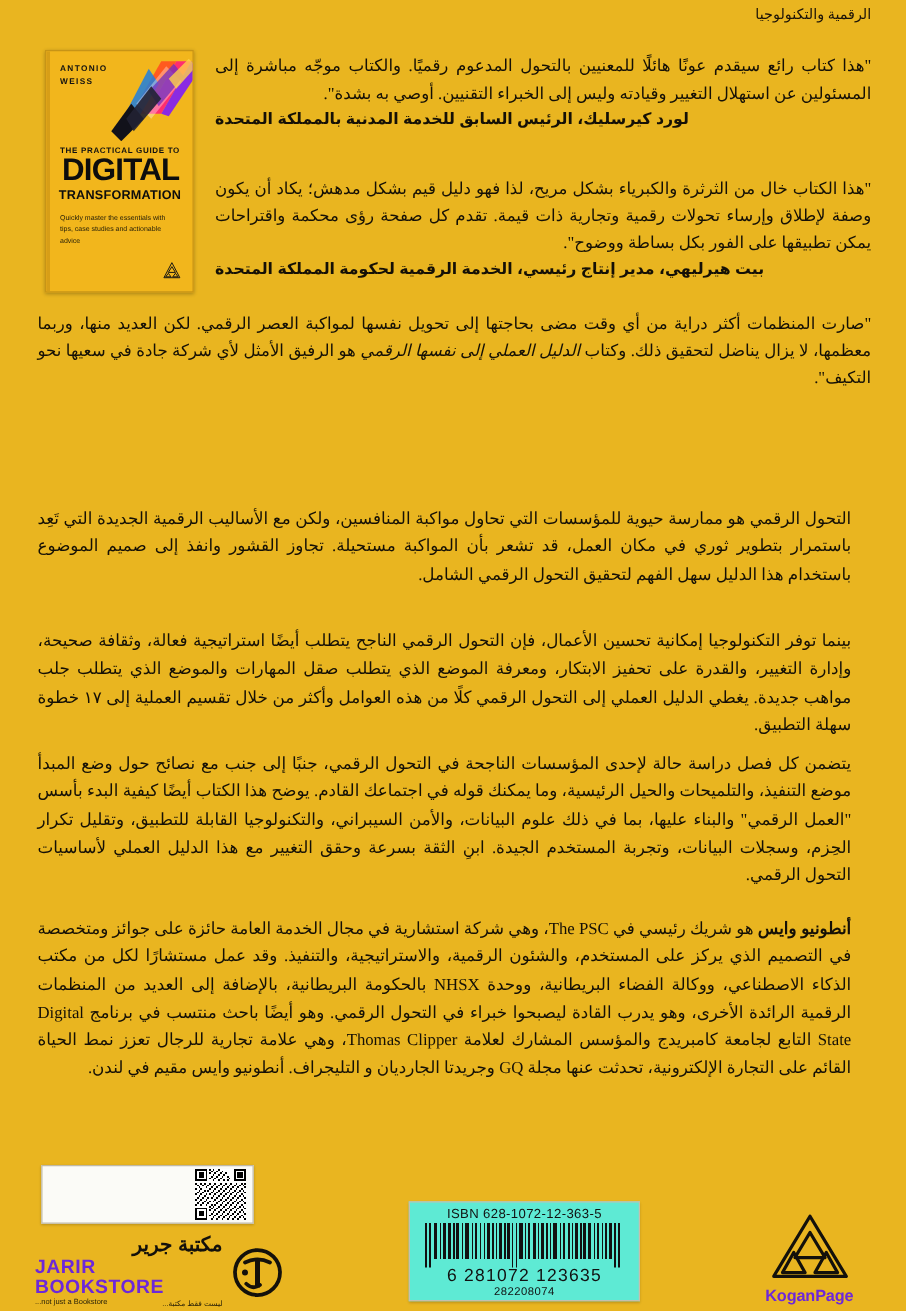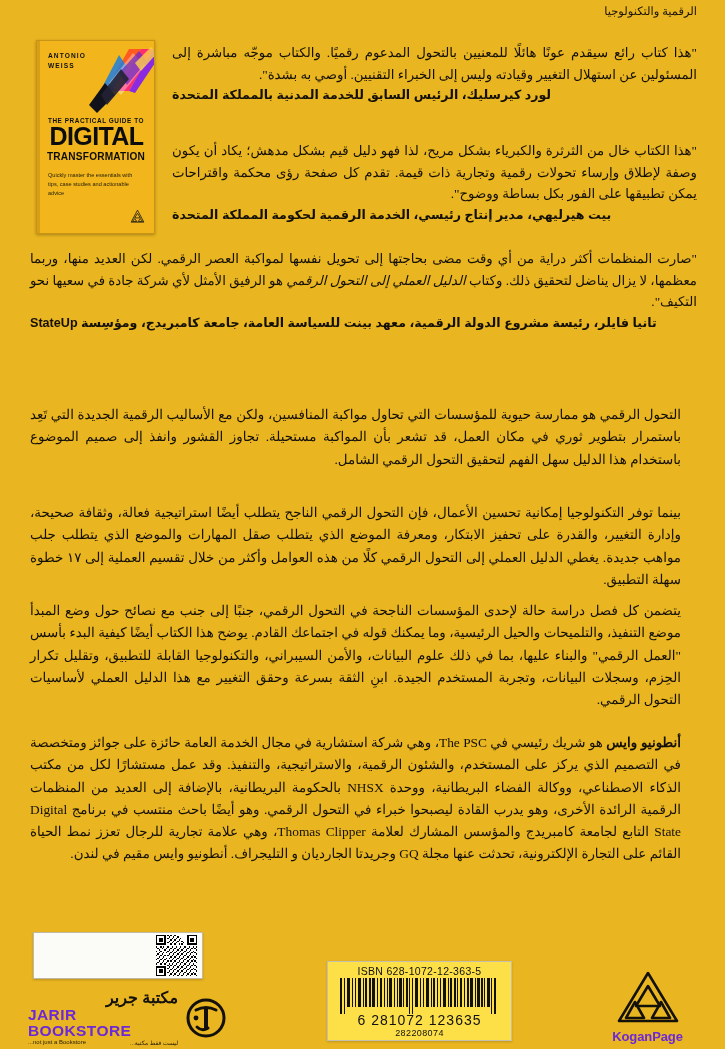--- a/index.html
+++ b/index.html
@@ -139,21 +139,21 @@
   .jarir-text{display:flex;flex-direction:column;justify-content:center;}
   .jarir-ar{font-family:"Liberation Sans",sans-serif;font-weight:bold;font-size:16px;color:#14110b;line-height:1.05;text-align:right;}
   .jarir-en{font-family:"Liberation Sans",sans-serif;font-weight:bold;font-size:15.5px;letter-spacing:.4px;color:#6d28d9;direction:ltr;line-height:1.05;}
   .jarir-tag{display:flex;justify-content:space-between;font-size:6px;color:#2a2208;direction:ltr;font-family:"Liberation Sans",sans-serif;}
   .jarir-tag span:last-child{direction:rtl;}
 
   
   .barcode-card{
     position:absolute;left:327px;top:961px;
     width:185px;height:80px;
-    background:#fde047;border:1px solid #c5bfae;
+    background:#5eead4;border:1px solid #c5bfae;
     box-sizing:border-box;
     padding:3px 6px 2px;
     display:flex;flex-direction:column;align-items:center;
     box-shadow:0 1px 2px rgba(0,0,0,.18);
   }
   .isbn-text{
     font-family:"Liberation Sans",sans-serif;
     font-size:10.5px;letter-spacing:.3px;color:#111;direction:ltr;
     margin-bottom:1px;
   }
@@ -226,22 +226,21 @@
     <span>"هذا كتاب رائع سيقدم عونًا هائلًا للمعنيين بالتحول المدعوم رقميًا. والكتاب موجّه مباشرة إلى المسئولين عن استهلال التغيير وقيادته وليس إلى الخبراء التقنيين. أوصي به بشدة".</span>
     <span class="attrib">لورد كيرسليك، الرئيس السابق للخدمة المدنية بالمملكة المتحدة</span>
   </div>
 
   <div class="quote q2">
     <span>"هذا الكتاب خال من الثرثرة والكبرياء بشكل مريح، لذا فهو دليل قيم بشكل مدهش؛ يكاد أن يكون وصفة لإطلاق وإرساء تحولات رقمية وتجارية ذات قيمة. تقدم كل صفحة رؤى محكمة واقتراحات يمكن تطبيقها على الفور بكل بساطة ووضوح".</span>
     <span class="attrib">بيت هيرليهي، مدير إنتاج رئيسي، الخدمة الرقمية لحكومة المملكة المتحدة</span>
   </div>
 
   <div class="quote q3">
-    <span>"صارت المنظمات أكثر دراية من أي وقت مضى بحاجتها إلى تحويل نفسها لمواكبة العصر الرقمي. لكن العديد منها، وربما معظمها، لا يزال يناضل لتحقيق ذلك. وكتاب </span><em>الدليل العملي إلى التحول الرقمي</em><span> هو الرفيق الأمثل لأي شركة جادة في سعيها نحو التكيف".</span>
-    <span class="attrib">تانيا فايلر، رئيسة مشروع الدولة الرقمية، معهد بينت للسياسة العامة، جامعة كامبريدج، ومؤسِسة StateUp</span>
+    <span>"صارت المنظمات أكثر دراية من أي وقت مضى بحاجتها إلى تحويل نفسها لمواكبة العصر الرقمي. لكن العديد منها، وربما معظمها، لا يزال يناضل لتحقيق ذلك. وكتاب </span><em>الدليل العملي إلى نفسها الرقمي</em><span> هو الرفيق الأمثل لأي شركة جادة في سعيها نحو التكيف".</span>
   </div>
 
   <div class="body-p p1">التحول الرقمي هو ممارسة حيوية للمؤسسات التي تحاول مواكبة المنافسين، ولكن مع الأساليب الرقمية الجديدة التي تَعِد باستمرار بتطوير ثوري في مكان العمل، قد تشعر بأن المواكبة مستحيلة. تجاوز القشور وانفذ إلى صميم الموضوع باستخدام هذا الدليل سهل الفهم لتحقيق التحول الرقمي الشامل.</div>
   <div class="body-p p2">بينما توفر التكنولوجيا إمكانية تحسين الأعمال، فإن التحول الرقمي الناجح يتطلب أيضًا استراتيجية فعالة، وثقافة صحيحة، وإدارة التغيير، والقدرة على تحفيز الابتكار، ومعرفة الموضع الذي يتطلب صقل المهارات والموضع الذي يتطلب جلب مواهب جديدة. يغطي الدليل العملي إلى التحول الرقمي كلًا من هذه العوامل وأكثر من خلال تقسيم العملية إلى ١٧ خطوة سهلة التطبيق.</div>
   <div class="body-p p3">يتضمن كل فصل دراسة حالة لإحدى المؤسسات الناجحة في التحول الرقمي، جنبًا إلى جنب مع نصائح حول وضع المبدأ موضع التنفيذ، والتلميحات والحيل الرئيسية، وما يمكنك قوله في اجتماعك القادم. يوضح هذا الكتاب أيضًا كيفية البدء بأسس "العمل الرقمي" والبناء عليها، بما في ذلك علوم البيانات، والأمن السيبراني، والتكنولوجيا القابلة للتطبيق، وتقليل تكرار الحِزم، وسجلات البيانات، وتجربة المستخدم الجيدة. ابنِ الثقة بسرعة وحقق التغيير مع هذا الدليل العملي لأساسيات التحول الرقمي.</div>
 
   <div class="body-p p4"><b>أنطونيو وايس</b><span> هو شريك رئيسي في The PSC، وهي شركة استشارية في مجال الخدمة العامة حائزة على جوائز ومتخصصة في التصميم الذي يركز على المستخدم، والشئون الرقمية، والاستراتيجية، والتنفيذ. وقد عمل مستشارًا لكل من مكتب الذكاء الاصطناعي، ووكالة الفضاء البريطانية، ووحدة NHSX بالحكومة البريطانية، بالإضافة إلى العديد من المنظمات الرقمية الرائدة الأخرى، وهو يدرب القادة ليصبحوا خبراء في التحول الرقمي. وهو أيضًا باحث منتسب في برنامج Digital State التابع لجامعة كامبريدج والمؤسس المشارك لعلامة Thomas Clipper، وهي علامة تجارية للرجال تعزز نمط الحياة القائم على التجارة الإلكترونية، تحدثت عنها مجلة GQ وجريدتا الجارديان و التليجراف. أنطونيو وايس مقيم في لندن.</span></div>
 
   <div class="qr-card">
     <svg class="qr-code" viewBox="0 0 29 29" shape-rendering="crispEdges">

